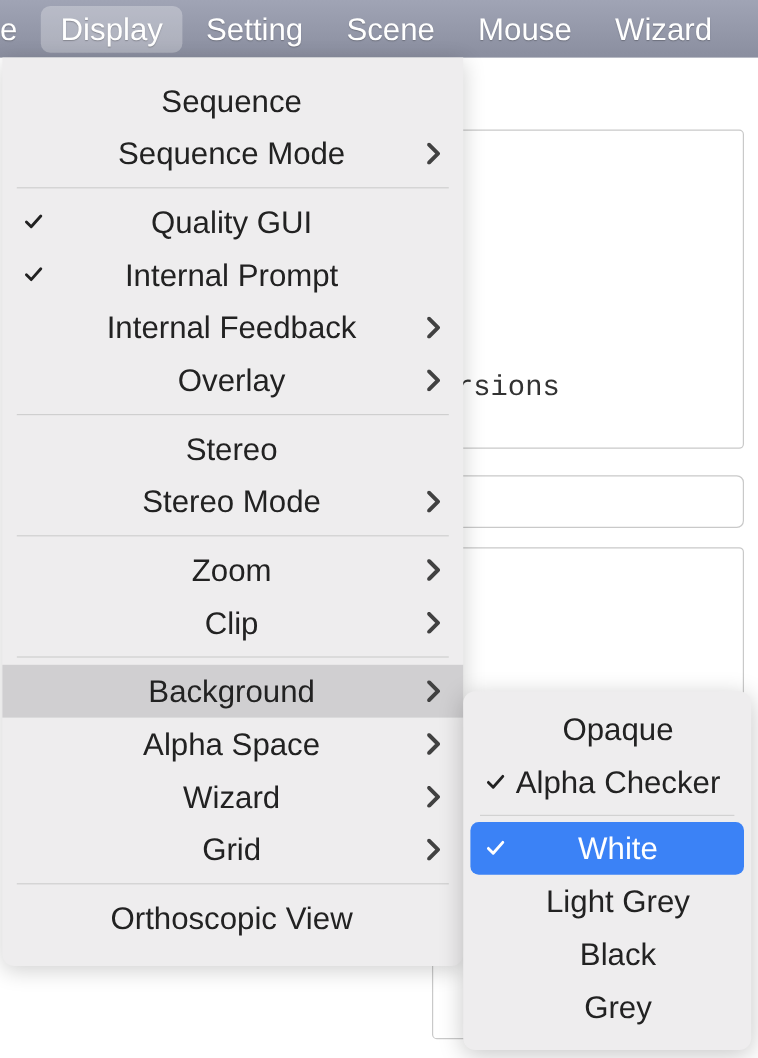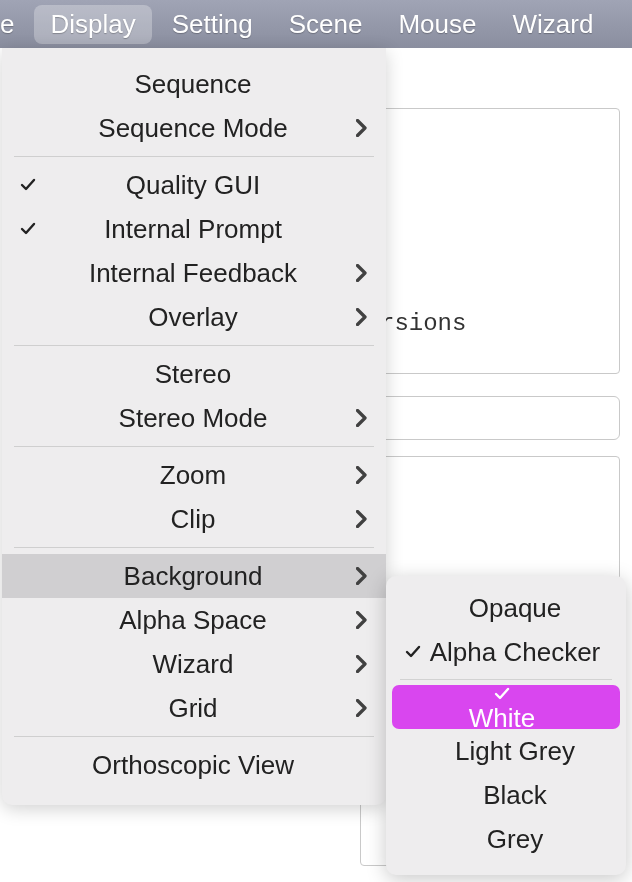--- a/index.html
+++ b/index.html
@@ -114,23 +114,22 @@
       justify-content: center;
       align-items: center;
       font-size: 22px;
     }
     .sub-item .label {
       flex: 1;
       white-space: nowrap;
       text-align: center;
     }
     .sub-item.selected {
-      background: #d946ef;
+      background: #3b82f6;
       color: #fff;
-      flex-direction: column;
     }
     .sub-separator {
       height: 1px;
       background: #d2d2d2;
       margin: 5px 14px;
     }
     .bg-panel {
       position: absolute;
       top: 108px;
       left: 360px;

